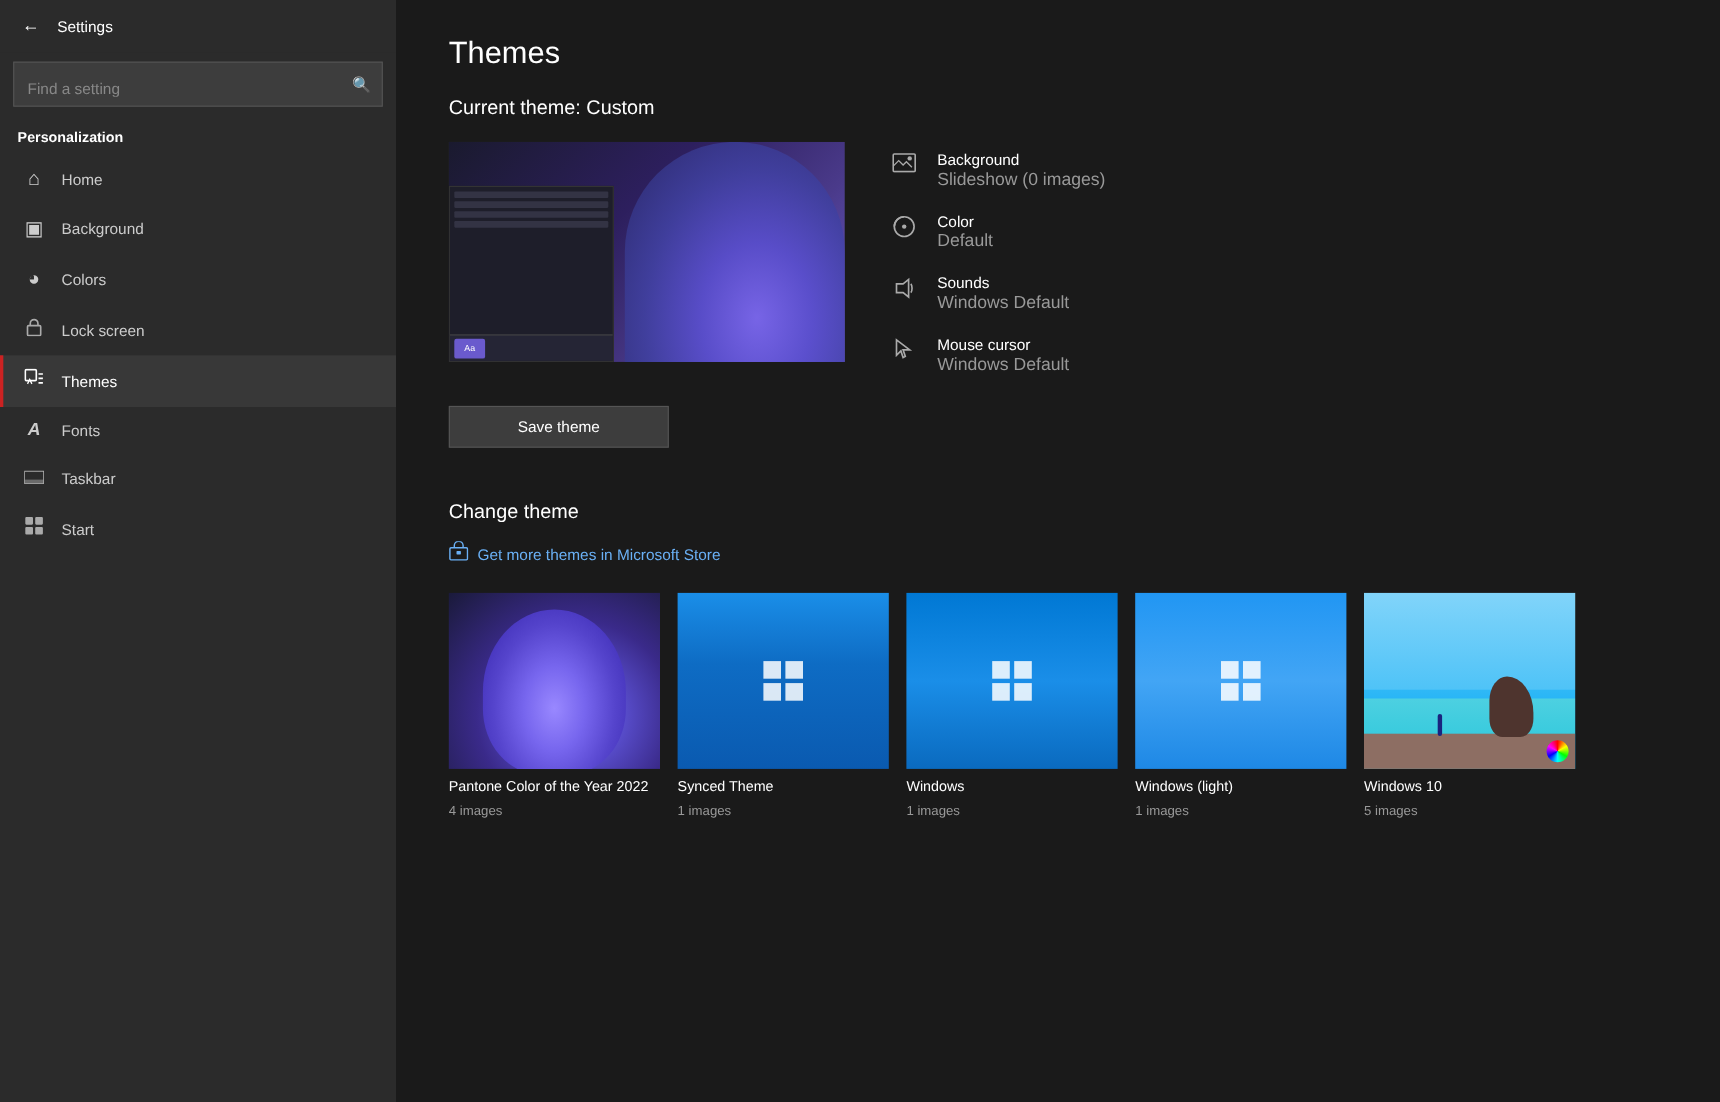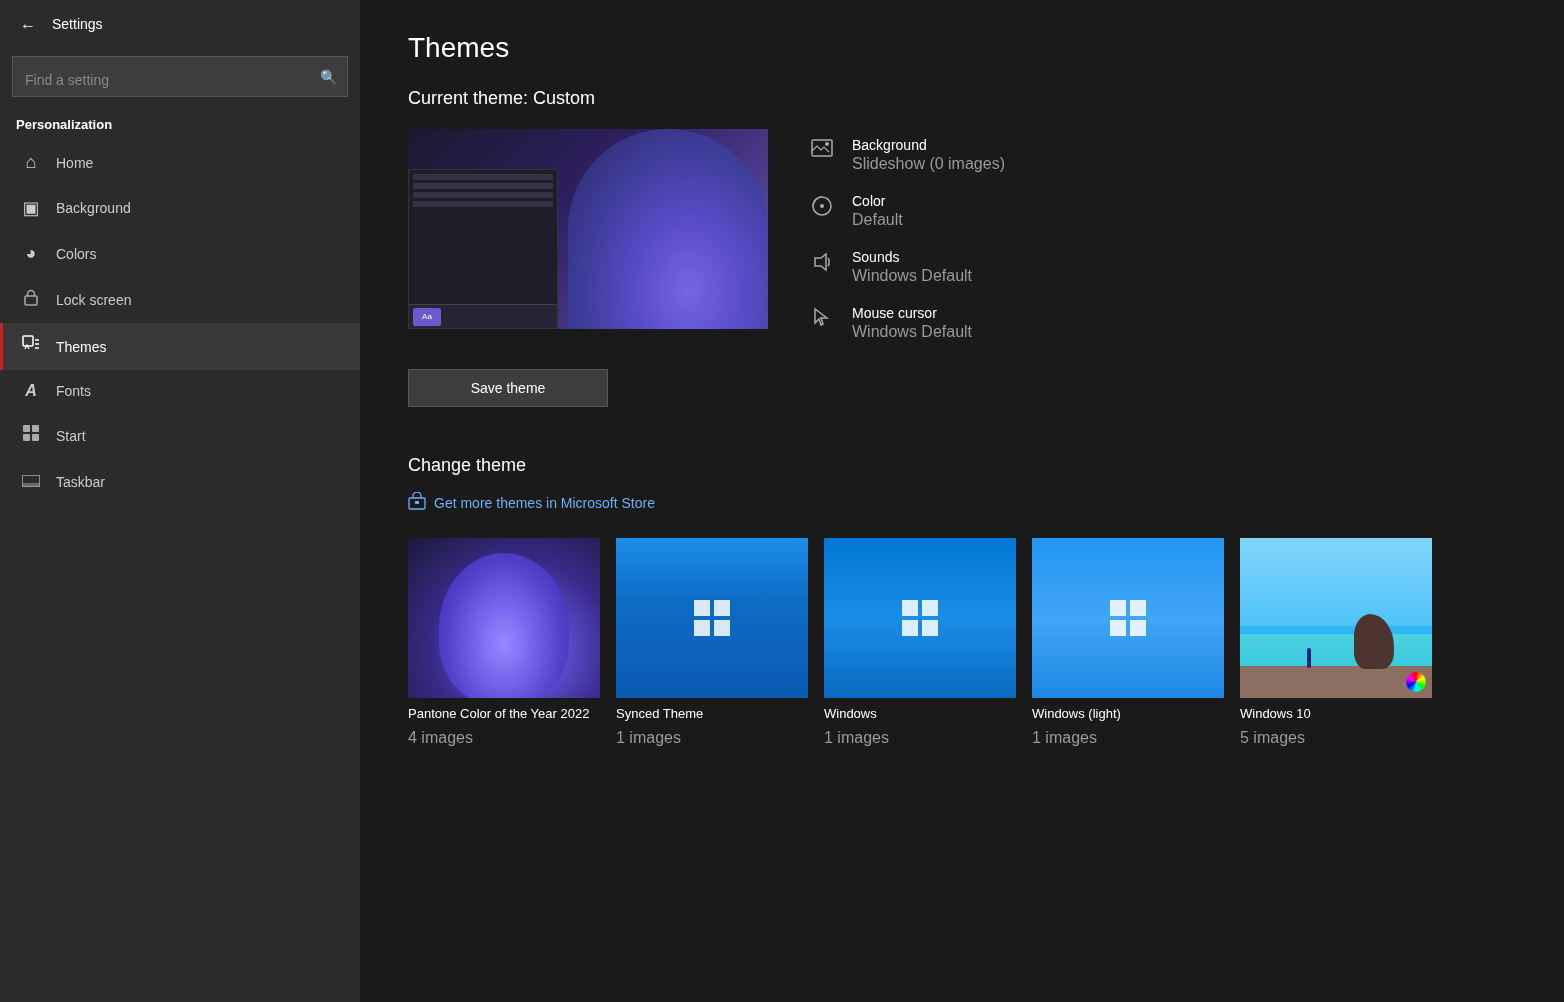--- a/index.html
+++ b/index.html
@@ -424,21 +424,21 @@
       border-radius: 50%;
       background: conic-gradient(red, yellow, lime, cyan, blue, magenta, red);
     }
 
     .theme-card-name {
       font-size: 13px;
       color: #ffffff;
     }
 
     .theme-card-count {
-      font-size: 16px;
+      font-size: 12px;
       color: #999999;
     }
 
     
     .main-content::-webkit-scrollbar {
       width: 8px;
     }
     .main-content::-webkit-scrollbar-track {
       background: #1a1a1a;
     }
@@ -491,40 +491,40 @@
           <rect x="1" y="1" width="10" height="10" rx="1" stroke="#fff" stroke-width="1.5" fill="none"></rect>
           <path d="M13 5h4M13 9h4M13 13h4" stroke="#fff" stroke-width="1.5"></path>
           <path d="M3 14l2-4 2 4" stroke="#fff" stroke-width="1.2" fill="none"></path>
         </svg>
       </span>
       <span>Themes</span>
     </div>
     <div class="nav-item">
       <span class="nav-icon" style="font-size:16px;font-weight:bold;font-style:italic;">A</span>
       <span>Fonts</span>
+    </div>
+    <div class="nav-item">
+      <span class="nav-icon">
+        <svg width="18" height="12" viewBox="0 0 18 12" fill="none" xmlns="http://www.w3.org/2000/svg">
+          <rect x="0" y="0" width="18" height="12" rx="1" stroke="#aaa" stroke-width="1.5" fill="none"></rect>
+          <rect x="0" y="8" width="18" height="4" rx="0" fill="#aaa" opacity="0.5"></rect>
+        </svg>
+      </span>
+      <span>Taskbar</span>
     </div>
     <div class="nav-item">
       <span class="nav-icon">
         <svg width="18" height="18" viewBox="0 0 18 18" fill="none" xmlns="http://www.w3.org/2000/svg">
           <rect x="1" y="1" width="7" height="7" rx="1" fill="#aaa"></rect>
           <rect x="10" y="1" width="7" height="7" rx="1" fill="#aaa"></rect>
           <rect x="1" y="10" width="7" height="7" rx="1" fill="#aaa"></rect>
           <rect x="10" y="10" width="7" height="7" rx="1" fill="#aaa"></rect>
         </svg>
       </span>
       <span>Start</span>
-    </div>
-    <div class="nav-item">
-      <span class="nav-icon">
-        <svg width="18" height="12" viewBox="0 0 18 12" fill="none" xmlns="http://www.w3.org/2000/svg">
-          <rect x="0" y="0" width="18" height="12" rx="1" stroke="#aaa" stroke-width="1.5" fill="none"></rect>
-          <rect x="0" y="8" width="18" height="4" rx="0" fill="#aaa" opacity="0.5"></rect>
-        </svg>
-      </span>
-      <span>Taskbar</span>
     </div>
   </nav>
 </div>
 
 <div class="main-content">
   <h1 class="page-title">Themes</h1>
   <h2 class="section-title">Current theme: Custom</h2>
 
   <div class="current-theme-area">
     <div class="theme-preview">

